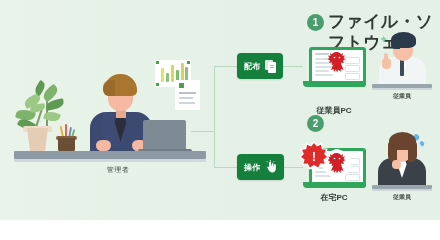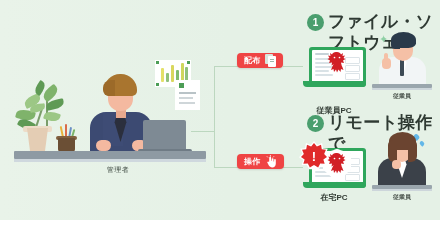--- a/index.html
+++ b/index.html
@@ -106,21 +106,21 @@
   .card-doc .ln{position:absolute;left:4px;height:2px;background:#cfd6d9;}
   .doc-mark{position:absolute;left:4px;top:3px;width:5px;height:5px;background:#4c9d56;}
   .lbl-admin{
     position:absolute;left:78px;top:165px;width:80px;text-align:center;
     font-size:7px;color:#3f4a42;letter-spacing:.5px;
   }
   
   .conn{position:absolute;background:#bcd7bf;}
   
   .pill{
-    position:absolute;height:15px;background:#ef4444;border-radius:4px;
+    position:absolute;height:26px;background:#15803d;border-radius:4px;
     display:flex;align-items:center;gap:4px;padding:0 7px;
     box-shadow:0 1px 2px rgba(0,0,0,.12);
   }
   .pill .ptxt{font-size:8px;color:#ffffff;font-weight:bold;letter-spacing:.3px;}
   
   .lt-body{
     position:absolute;background:#2fa65c;border-radius:3px;padding:3px;
   }
   .lt-screen{width:100%;height:100%;background:#ffffff;border-radius:1px;position:relative;overflow:hidden;}
   .lt-base{position:absolute;height:6px;background:#2fa65c;border-radius:0 0 4px 4px;}
@@ -318,21 +318,20 @@
       <div style="position:absolute;left:384px;top:53px;width:4px;height:8px;background:#f5c0a6;border-radius:2px;"></div>
       <div class="e-desk" style="left:372px;top:84px;width:60px;"></div>
       <div class="e-desk-sh" style="left:372px;top:88px;width:60px;"></div>
       <div class="cap-sm" style="left:372px;top:92px;width:60px;">従業員</div>
     </div>
   </div>
 
   <div>
     <div class="num" style="left:307px;top:115px;">2</div>
     <div class="head" style="left:328px;top:113px;">
-      <div>リモート操作で</div>
     </div>
 
     <div class="pill" style="left:237px;top:154px;">
       <span class="ptxt">操作</span>
       <span style="position:relative;width:12px;height:14px;display:inline-block;">
         <svg viewBox="0 0 20 22" width="12" height="14">
           <path fill="#ffffff" d="M7 10V4a1.6 1.6 0 013.2 0v5h1V6.3a1.5 1.5 0 013 0V10h1V7.6a1.4 1.4 0 012.8 0V14c0 4-2.5 6-6 6-2.6 0-4.3-.9-5.6-3L4 12.4c-.6-1 .2-2.2 1.3-1.8z"></path>
           <path stroke="#ffffff" stroke-width="1.3" stroke-linecap="round" d="M9 1.5V0M4.5 3L3.6 2M13.5 3l1-1"></path>
         </svg>
       </span>

